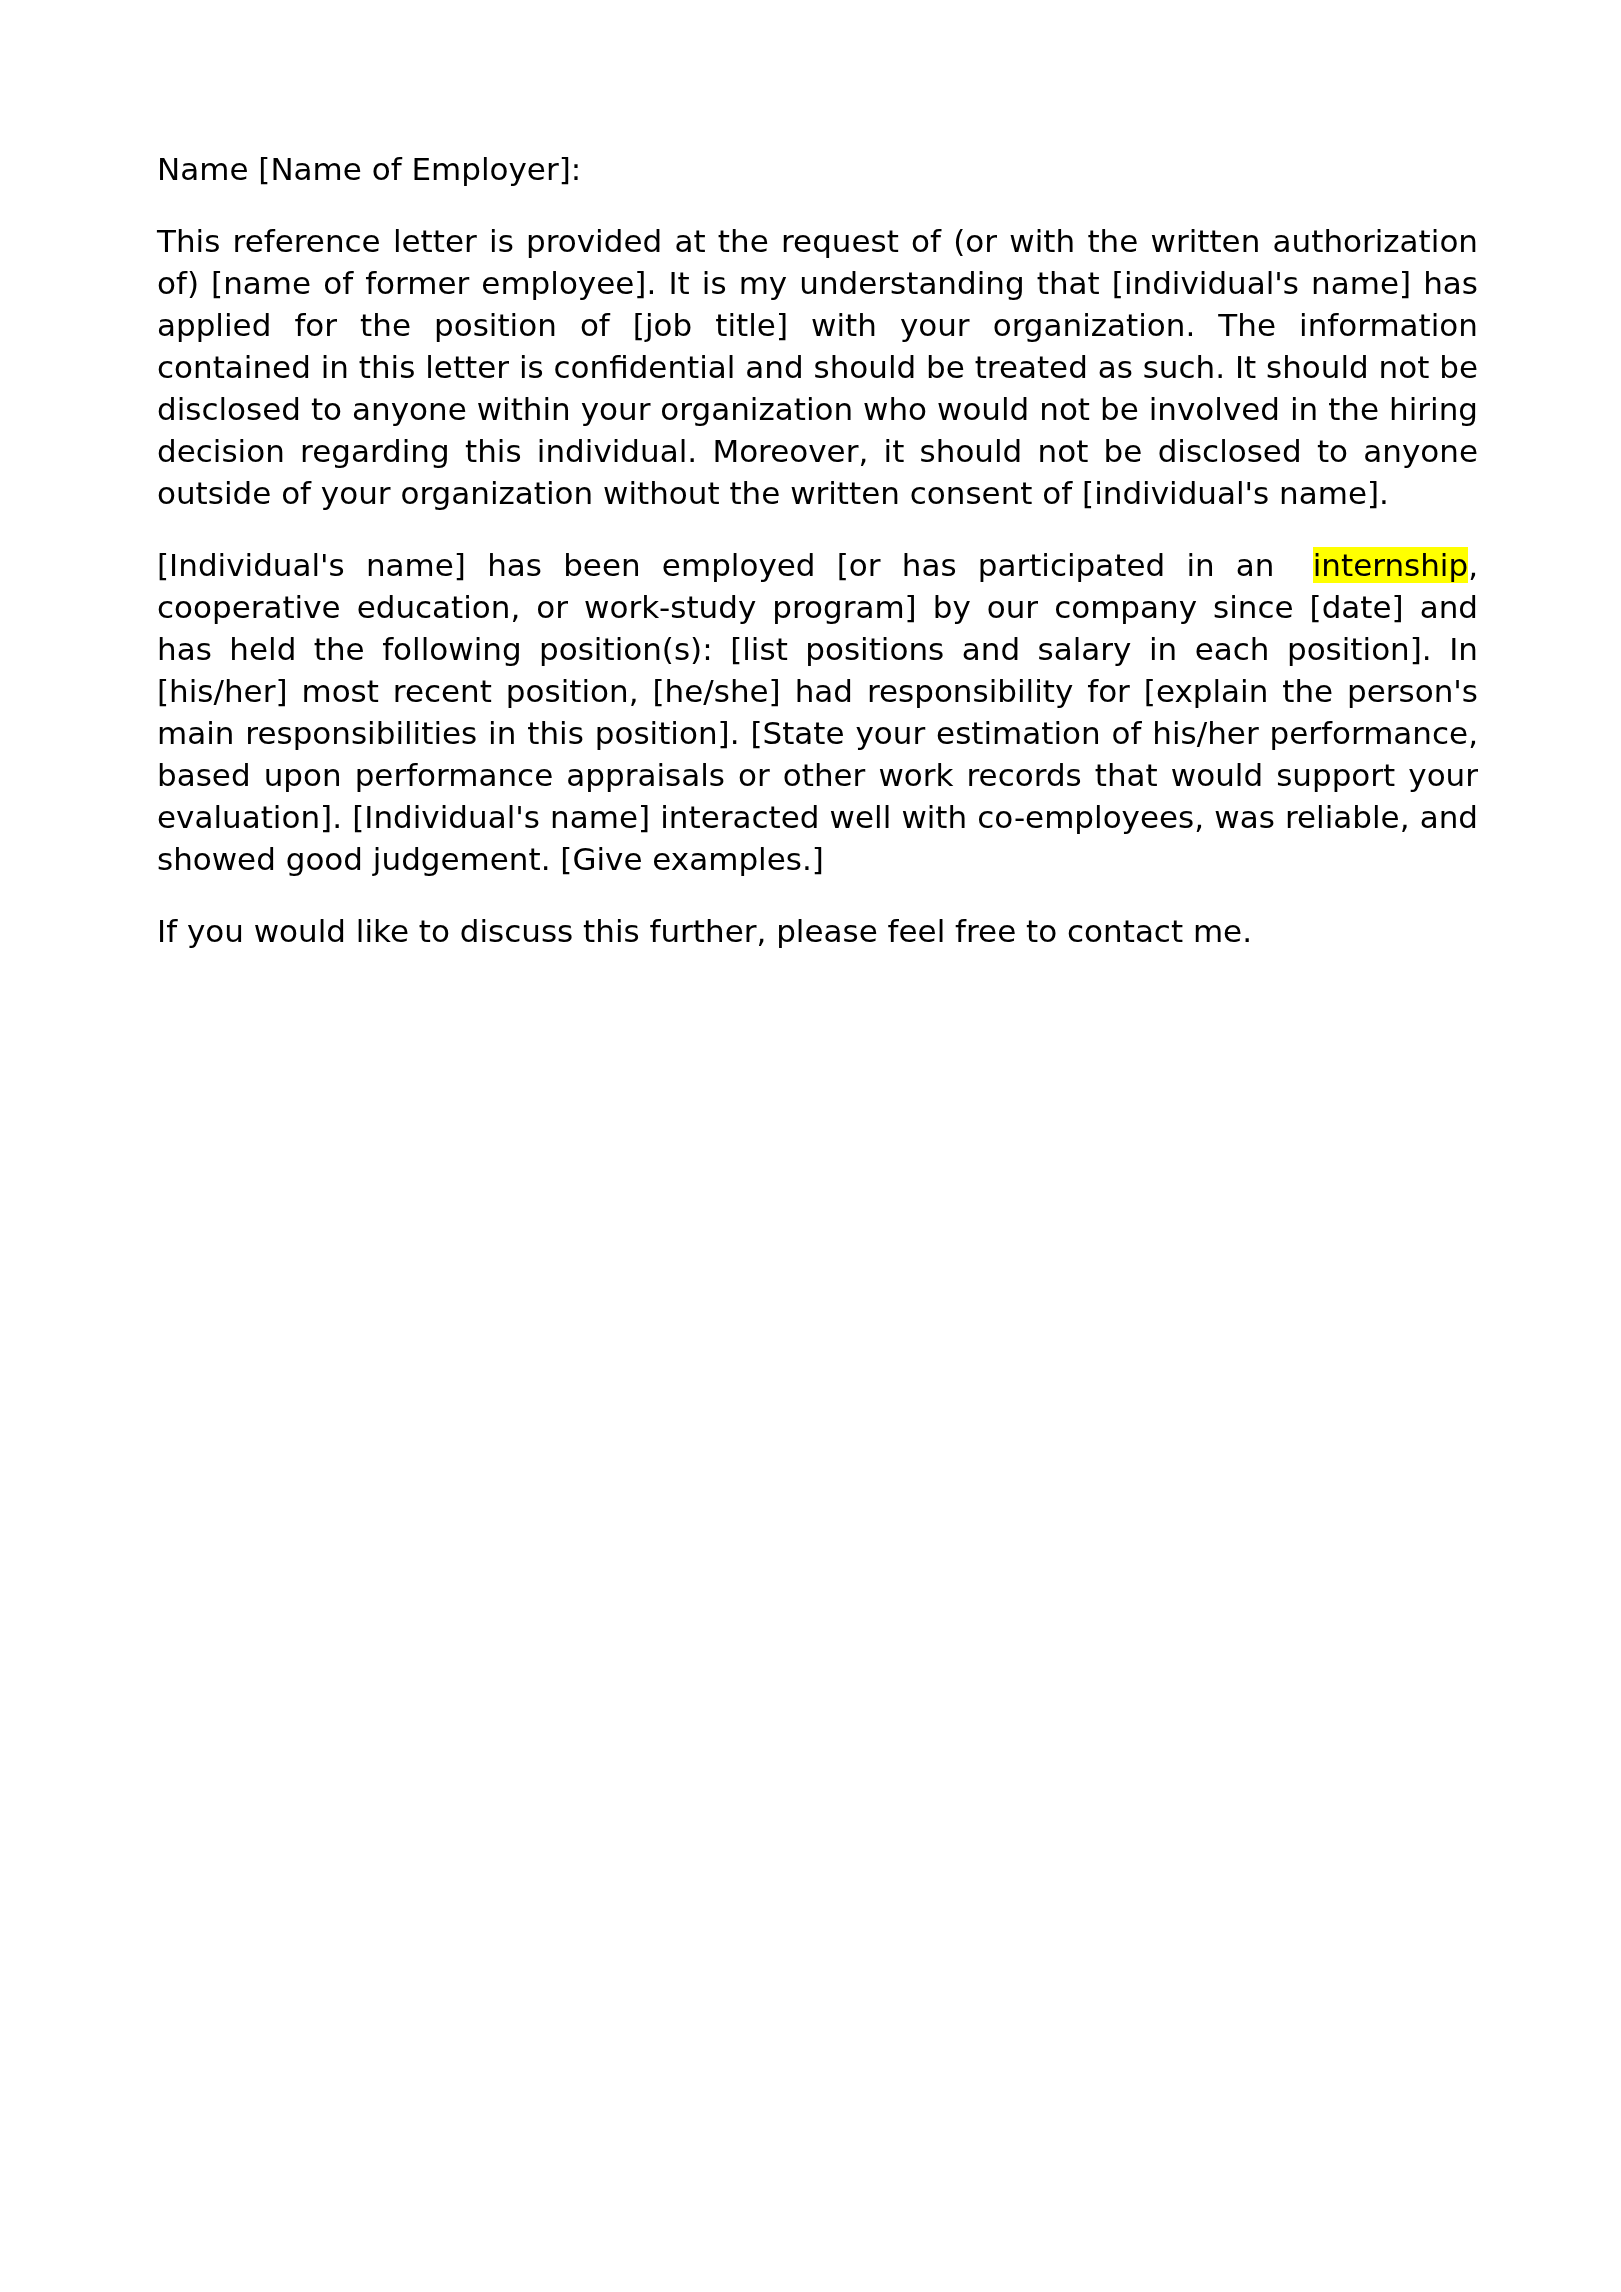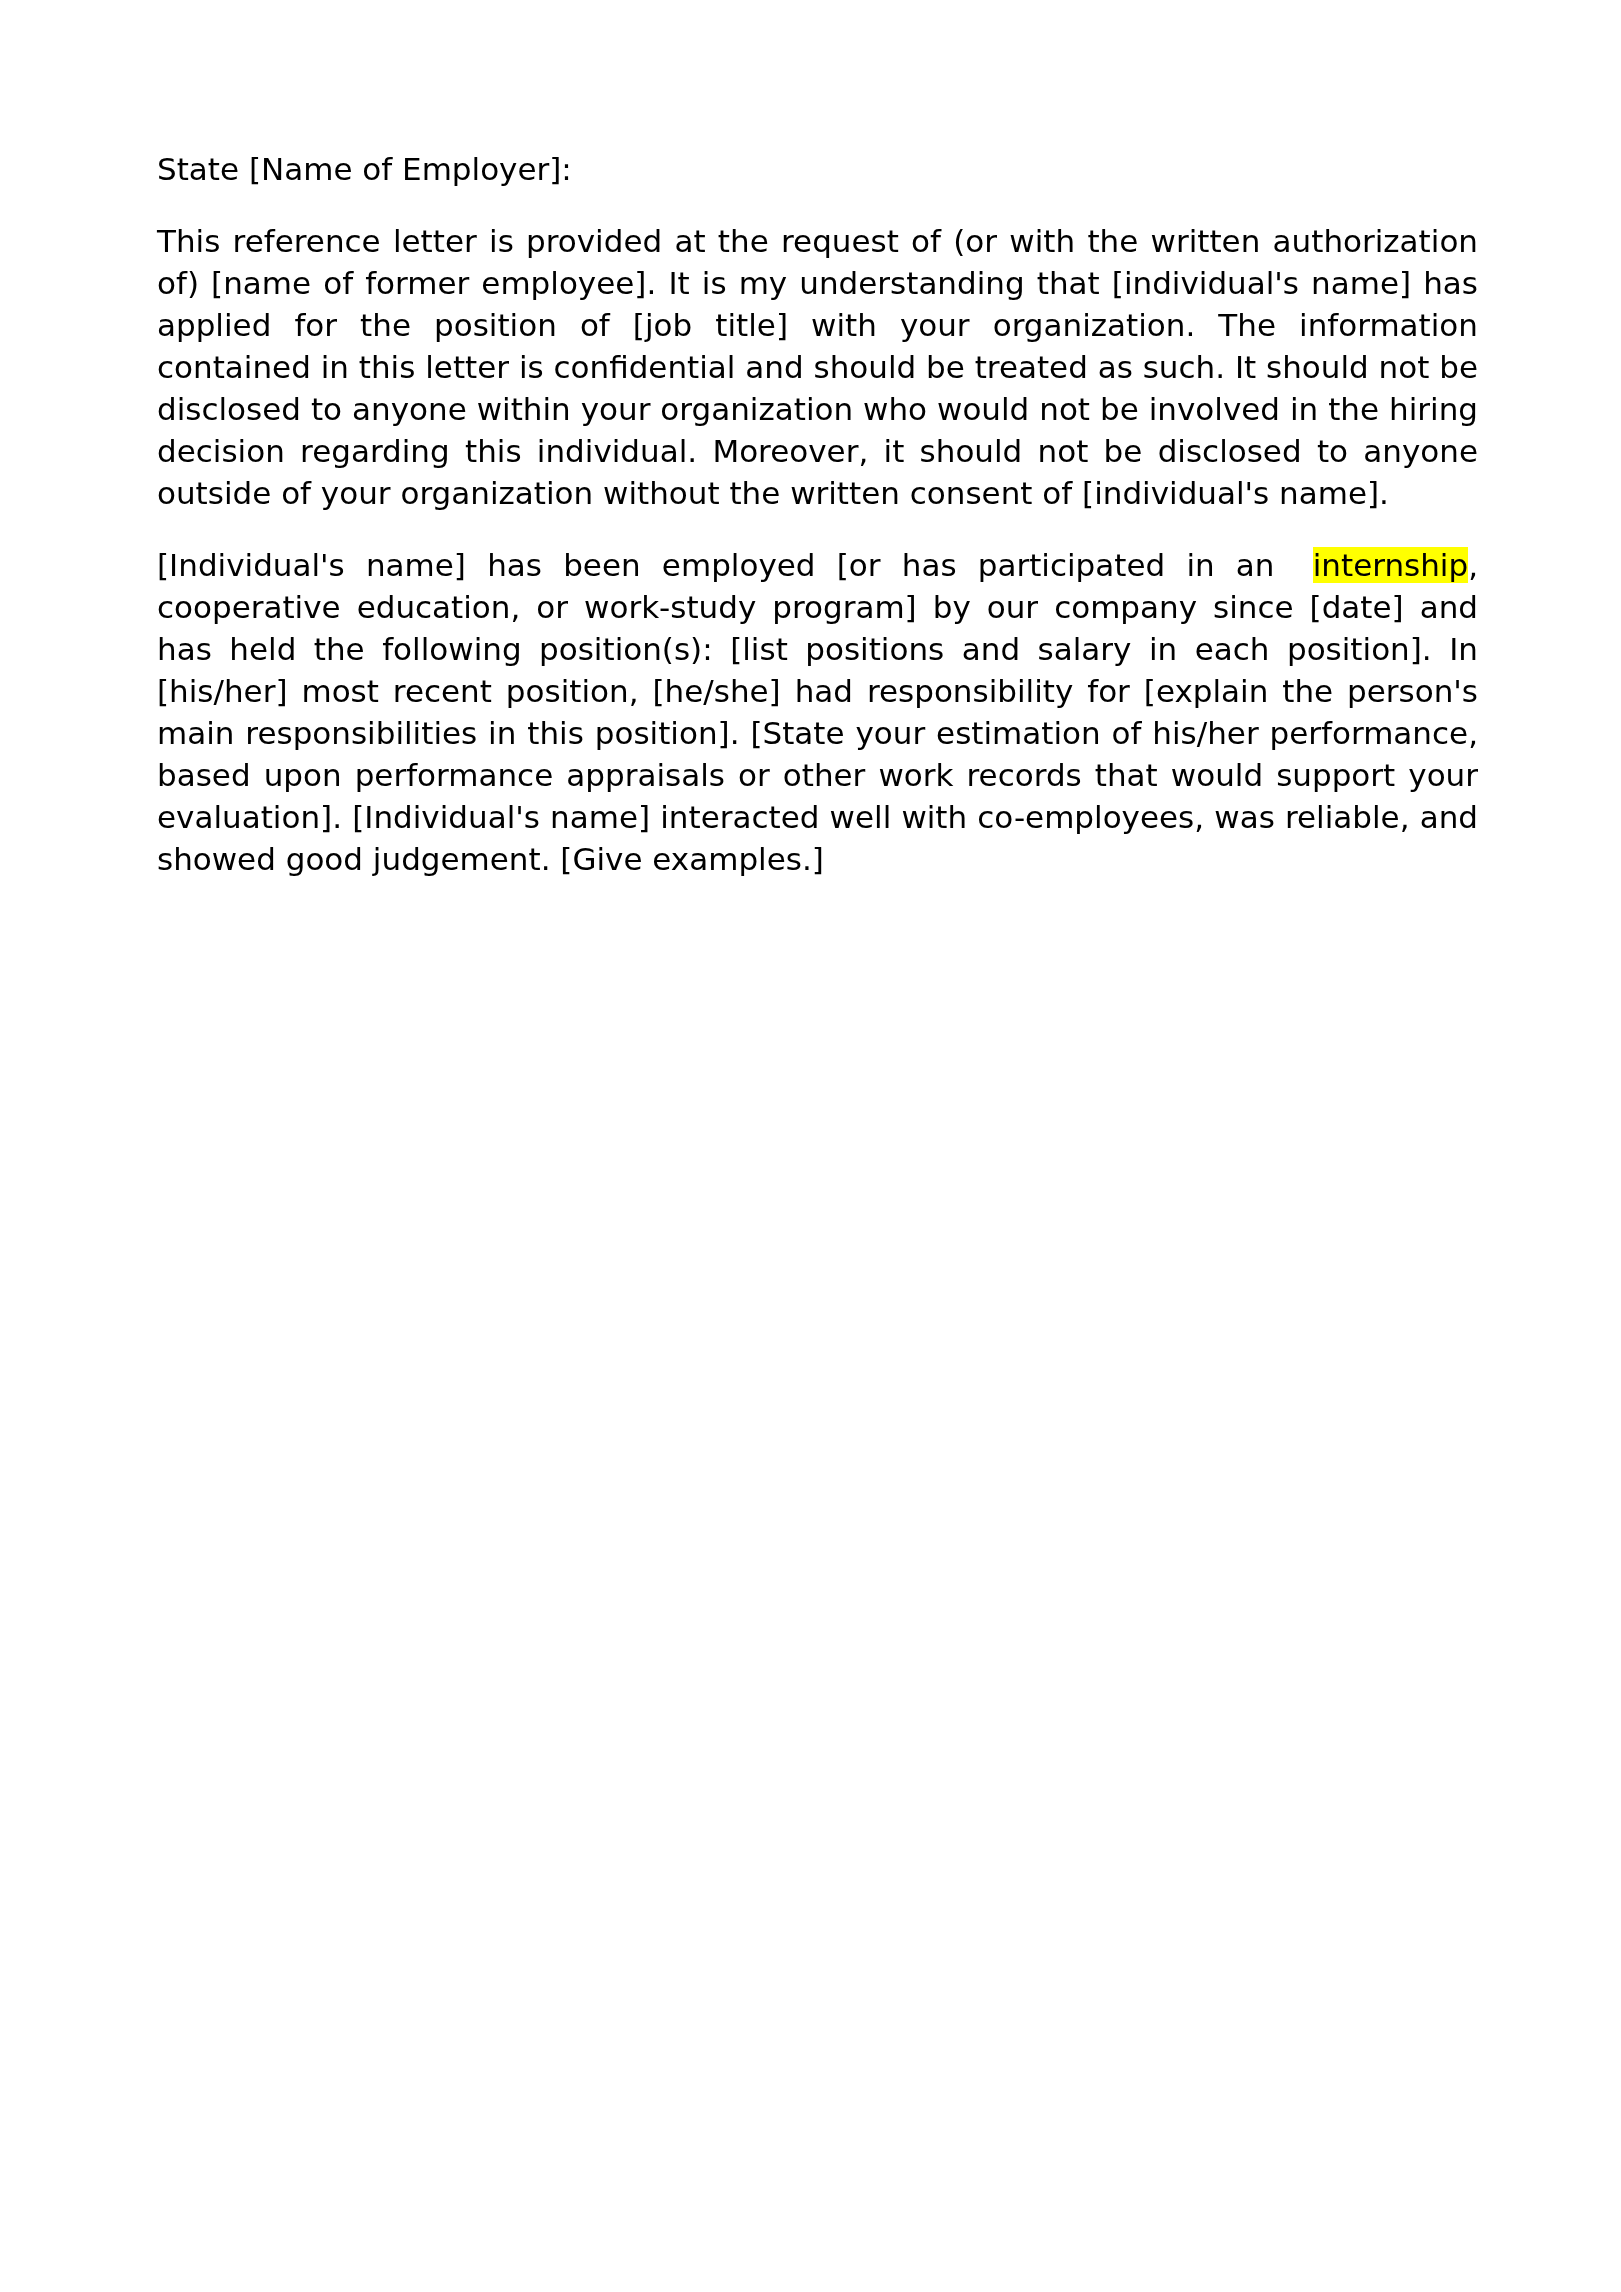--- a/index.html
+++ b/index.html
@@ -36,22 +36,23 @@
     .hl {
       background: #ffff00;
       margin-left: 17px;
     }
   </style>
 </head>
 <body>
 
 <div class="page">
 
-  <p class="para left"><span>State </span><b>[Name of Employer]</b><span>:</span></p>
+  <p class="para left"><span>Name </span><b>[Name of Employer]</b><span>:</span></p>
 
   <p class="para"><span>This reference letter is provided at the request of (or with the written authorization of) </span><b>[name of former employee]</b><span>. It is my understanding that </span><b>[individual's name]</b><span> has applied for the position of </span><b>[job title]</b><span> with your organization. The information contained in this letter is confidential and should be treated as such. It should not be disclosed to anyone within your organization who would not be involved in the hiring decision regarding this individual. Moreover, it should not be disclosed to anyone outside of your organization without the written consent of </span><b>[individual's name]</b><span>.</span></p>
 
   <p class="para"><b>[Individual's name]</b><span> has been employed </span><b>[or has participated in an </b><b class="hl">internship</b><b>, cooperative education, or work-study program]</b><span> by our company since </span><b>[date]</b><span> and has held the following position(s): </span><b>[list positions and salary in each position]</b><span>. In </span><b>[his/her]</b><span> most recent position, </span><b>[he/she]</b><span> had responsibility for </span><b>[explain the person's main responsibilities in this position]</b><span>. </span><b>[State your estimation of his/her performance, based upon performance appraisals or other work records that would support your evaluation]</b><span>. </span><b>[Individual's name]</b><span> interacted well with co-employees, was reliable, and showed good judgement. </span><b>[Give examples.]</b></p>
 
+  <p class="para left">If you would like to discuss this further, please feel free to contact me.</p>
 
 
 </div>
 
 
 </body></html>

